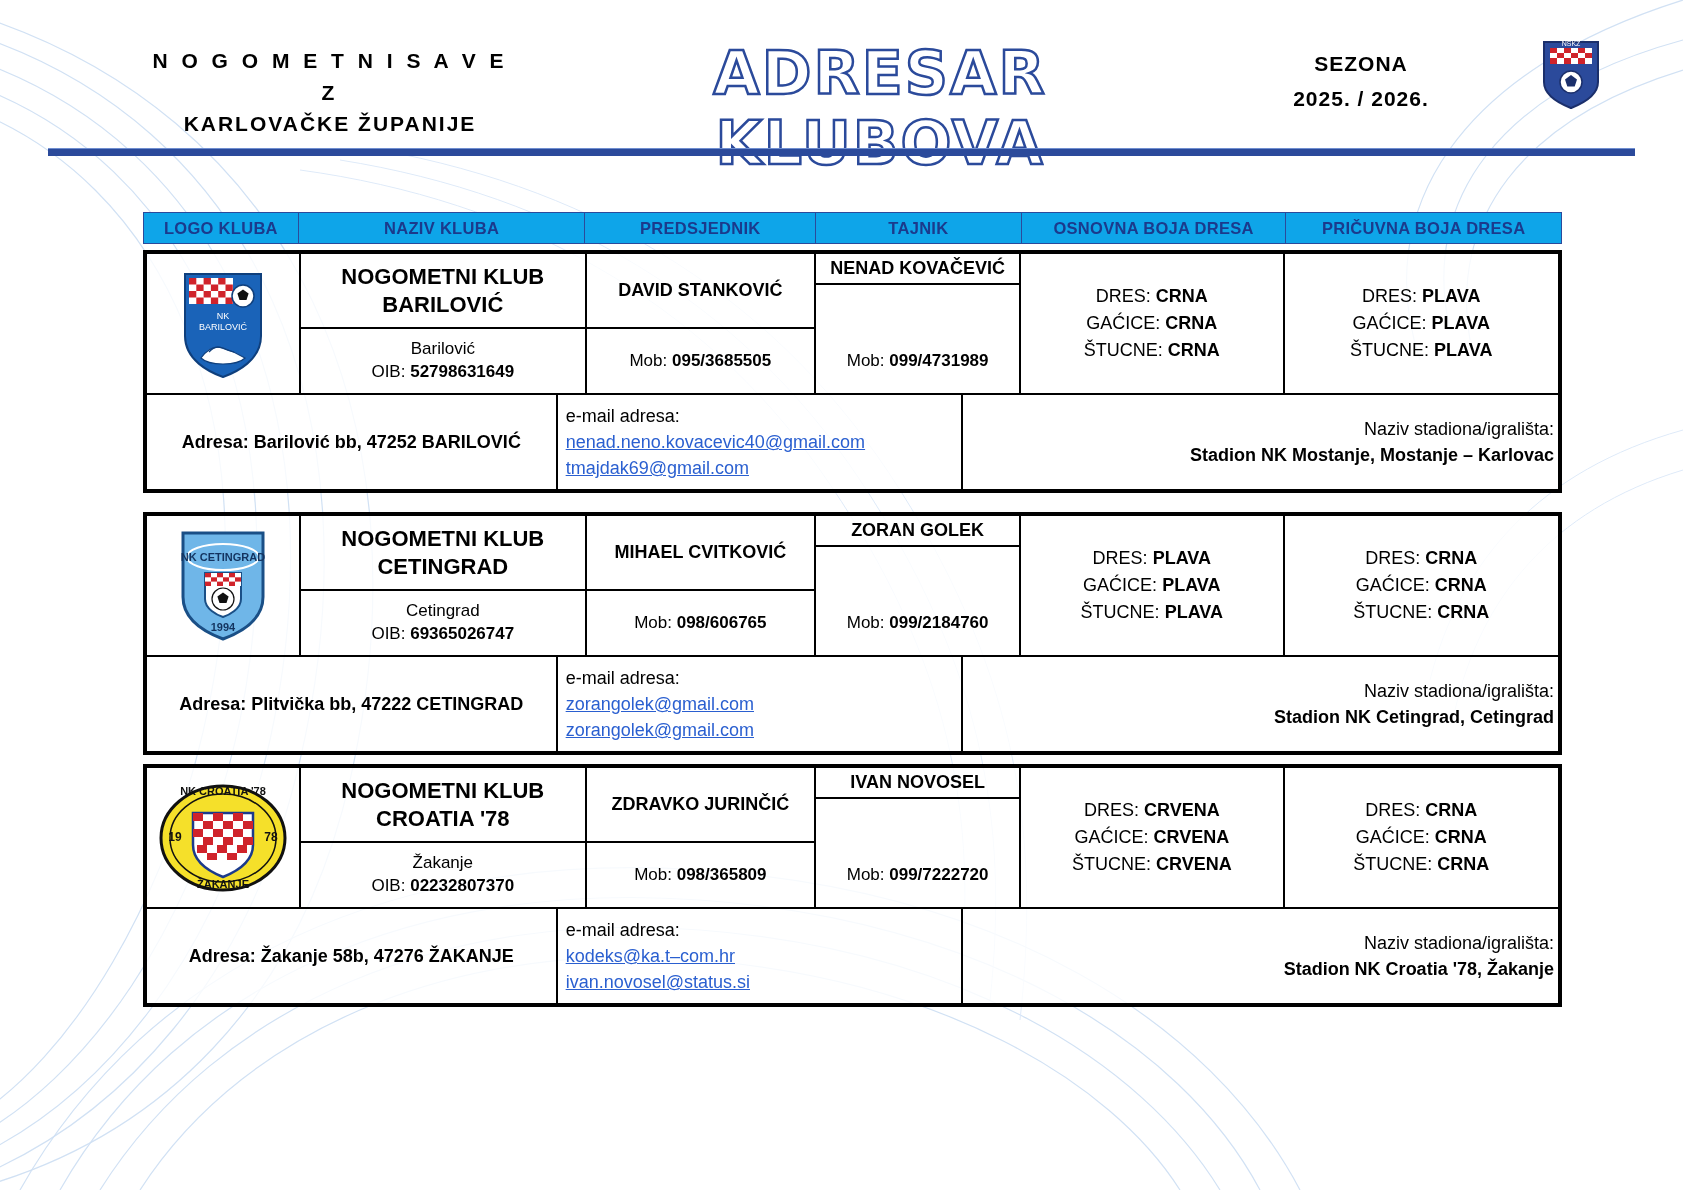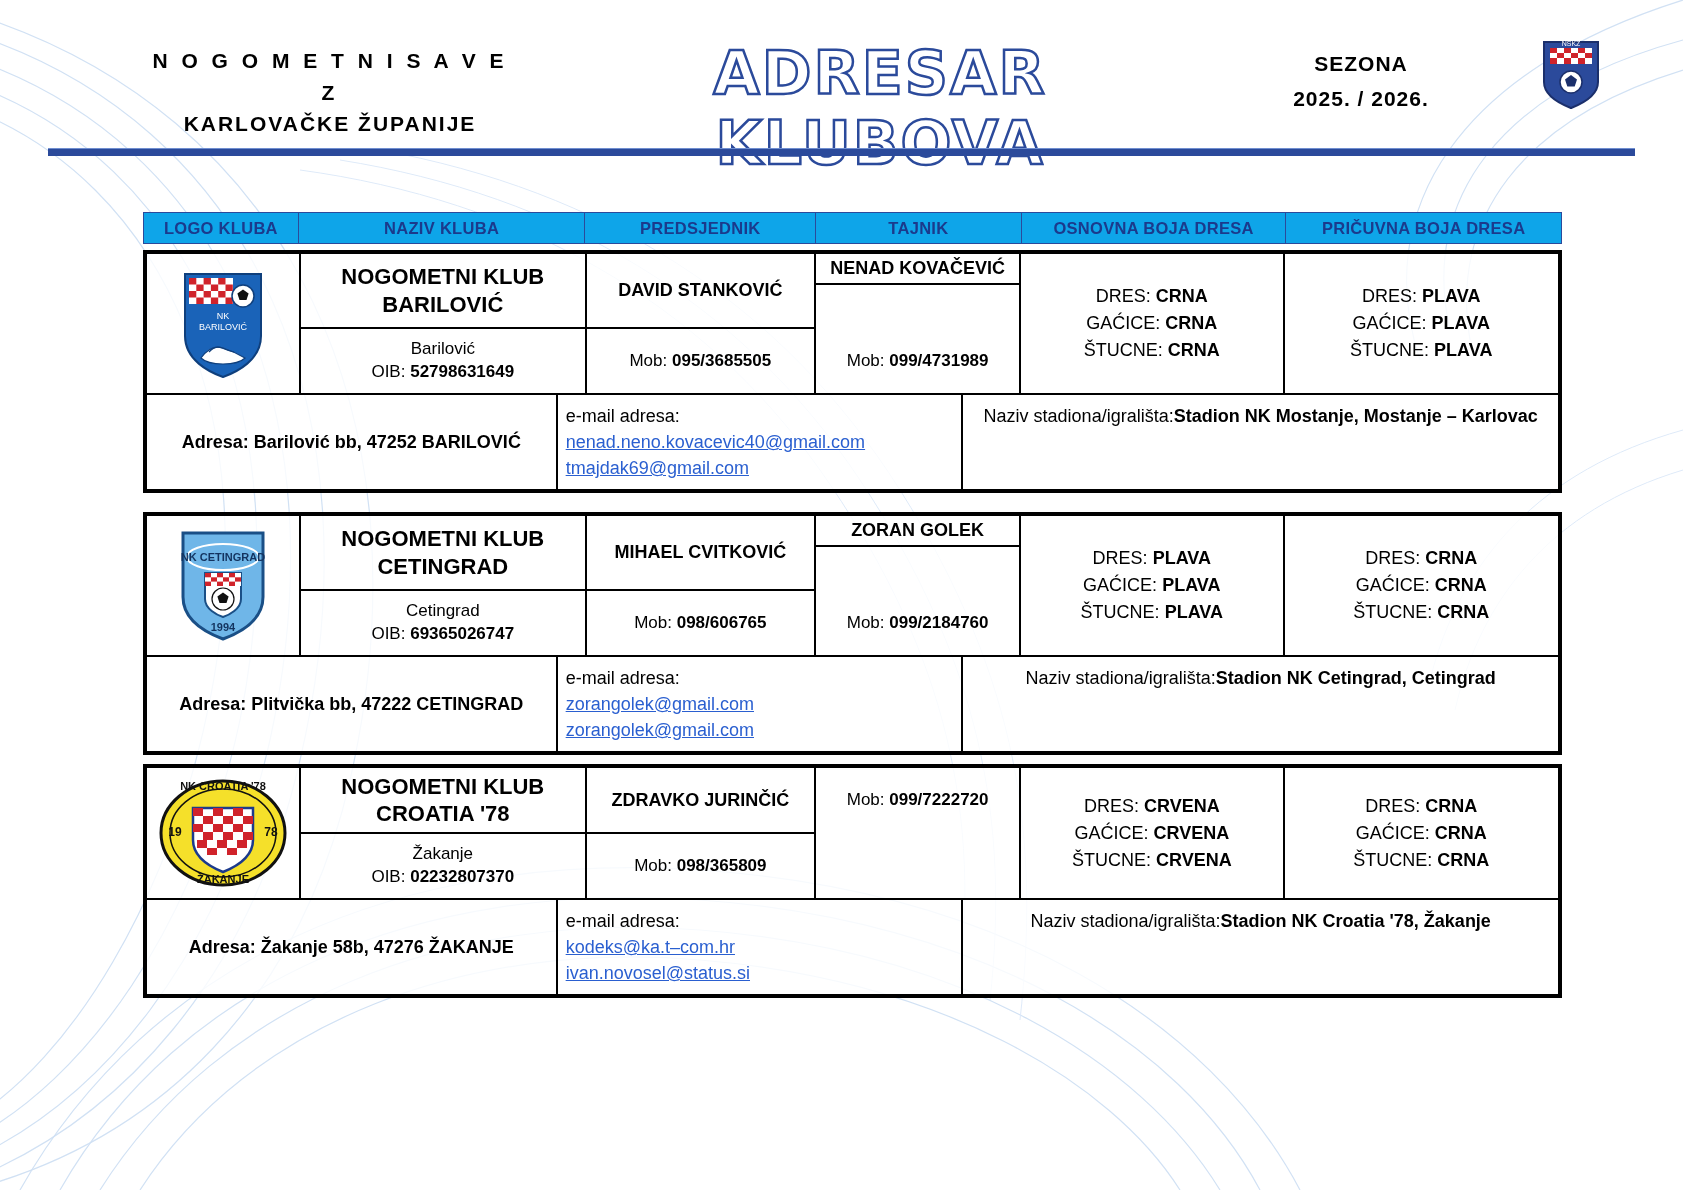--- a/index.html
+++ b/index.html
@@ -246,22 +246,22 @@
   }
   .mail-cell .mail {
     color: #2a5fd0;
     text-decoration: underline;
     display: block;
   }
   .stadium-cell {
     width: 641px;
     box-sizing: border-box;
     display: flex;
-    flex-direction: row;
-    align-items: flex-start;
+    flex-direction: column;
+    align-items: flex-end;
     justify-content: center;
     font-size: 18px;
     line-height: 1.45;
     padding: 8px 4px;
   }
   .stadium-cell .sname { font-weight: bold; }
 
   
   .logo-svg { display: block; }
 </style>
@@ -547,20 +547,21 @@
           <div class="oib"><span>OIB:</span> <b>02232807370</b></div>
         </div>
       </div>
 
       <div class="cell person-cell pred">
         <div class="person-top">ZDRAVKO JURINČIĆ</div>
         <div class="person-bot"><span>Mob:</span>&nbsp;<b>098/365809</b></div>
       </div>
 
       <div class="cell person-cell tajn">
+        <div class="person-top">IVAN NOVOSEL</div>
         <div class="person-bot"><span>Mob:</span>&nbsp;<b>099/7222720</b></div>
       </div>
 
       <div class="cell kit-cell osn">
         <div class="row"><span>DRES:</span> <b>CRVENA</b></div>
         <div class="row"><span>GAĆICE:</span> <b>CRVENA</b></div>
         <div class="row"><span>ŠTUCNE:</span> <b>CRVENA</b></div>
       </div>
 
       <div class="cell kit-cell pric">

